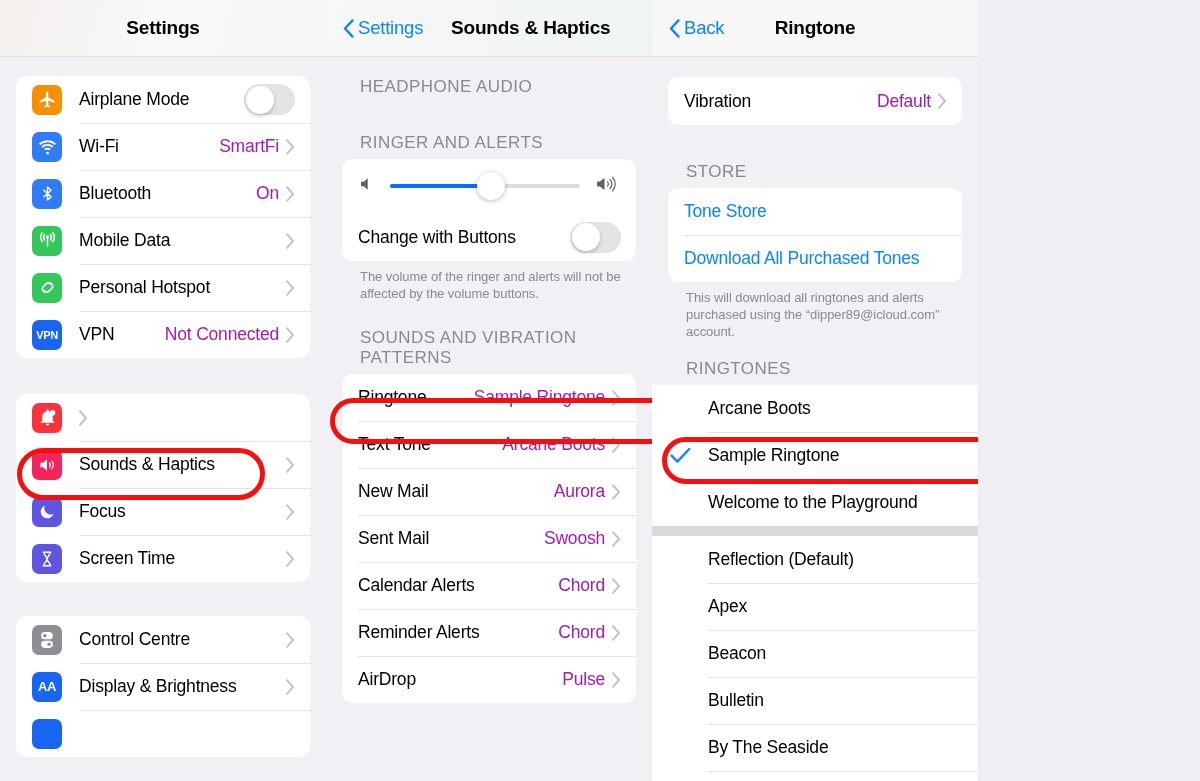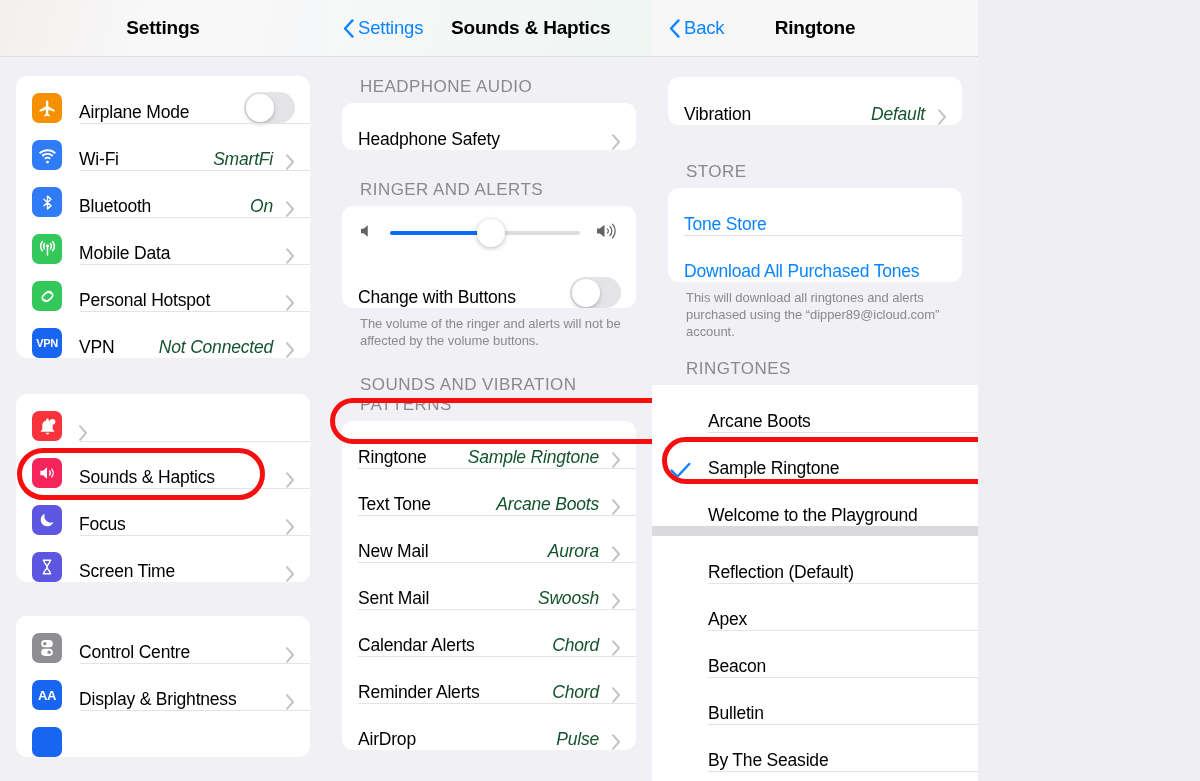--- a/index.html
+++ b/index.html
@@ -46,32 +46,32 @@
   .group-hdr {
     font-size: 17px; color: #8a8a8e; letter-spacing: 0.45px;
     padding: 0 0 6px 34px; text-transform: uppercase;
   }
   .card {
     background: #fff; border-radius: 11px;
     margin: 0 16px; overflow: hidden;
   }
   .card.flush { border-radius: 0; margin: 0; }
   .row {
-    display: flex; align-items: flex-end;
+    display: flex; align-items: center;
     min-height: 47px; padding: 0 15px 0 16px;
     position: relative; cursor: pointer;
   }
   .row + .row::before {
     content: ""; position: absolute; left: 16px; right: 0; top: 0;
     height: 1px; background: #e3e3e6;
   }
   .row.icon-row + .row.icon-row::before { left: 64px; }
   .label { font-size: 17.5px; color: #000; letter-spacing: -0.2px; flex: 1 1 auto; }
   .label.blue { color: #0a84ff; }
-  .value { font-size: 17.5px; color: #14532d; letter-spacing: -0.2px; margin-right: 13px; font-style: italic; }
+  .value { font-size: 17.5px; color: #a21caf; letter-spacing: -0.2px; margin-right: 7px; }
   .chev { width: 9px; height: 16px; flex: 0 0 auto; }
   .footnote {
     font-size: 13px; line-height: 1.32; color: #8a8a8e;
     padding: 7px 30px 0 34px; letter-spacing: -0.05px;
   }
 
   
   .appicon {
     width: 30px; height: 30px; border-radius: 7px;
     margin-right: 17px; flex: 0 0 auto;
@@ -307,28 +307,20 @@
             <path d="M9.5 1.4 2 9.5l7.5 8.1" stroke="#0a84ff" stroke-width="2.3" fill="none" stroke-linecap="round" stroke-linejoin="round"></path>
           </svg>
         <span>Settings</span>
       </div>
       <div class="nav-title offset-mid">Sounds &amp; Haptics</div>
     </div>
     <div class="scroll">
 
       <div style="height:20px"></div>
       <div class="group-hdr">HEADPHONE AUDIO</div>
-      <div class="card">
-        <div class="row">
-          <span class="label">Headphone Safety</span>
-          <svg class="chev" viewBox="0 0 9 16">
-              <path d="M1 1.2 7 8l-6 6.8" stroke="#c3c3c7" stroke-width="2" fill="none" stroke-linecap="round" stroke-linejoin="round"></path>
-            </svg>
-        </div>
-      </div>
 
       <div style="height:30px"></div>
       <div class="group-hdr">RINGER AND ALERTS</div>
       <div class="card">
         <div class="slider-row">
           <span class="spk">
             <svg width="18" height="18" viewBox="0 0 24 24" fill="#636366">
                 <path d="M4 9h3.5L13 4.4v15.2L7.5 15H4z"></path>
               </svg>
           </span>

